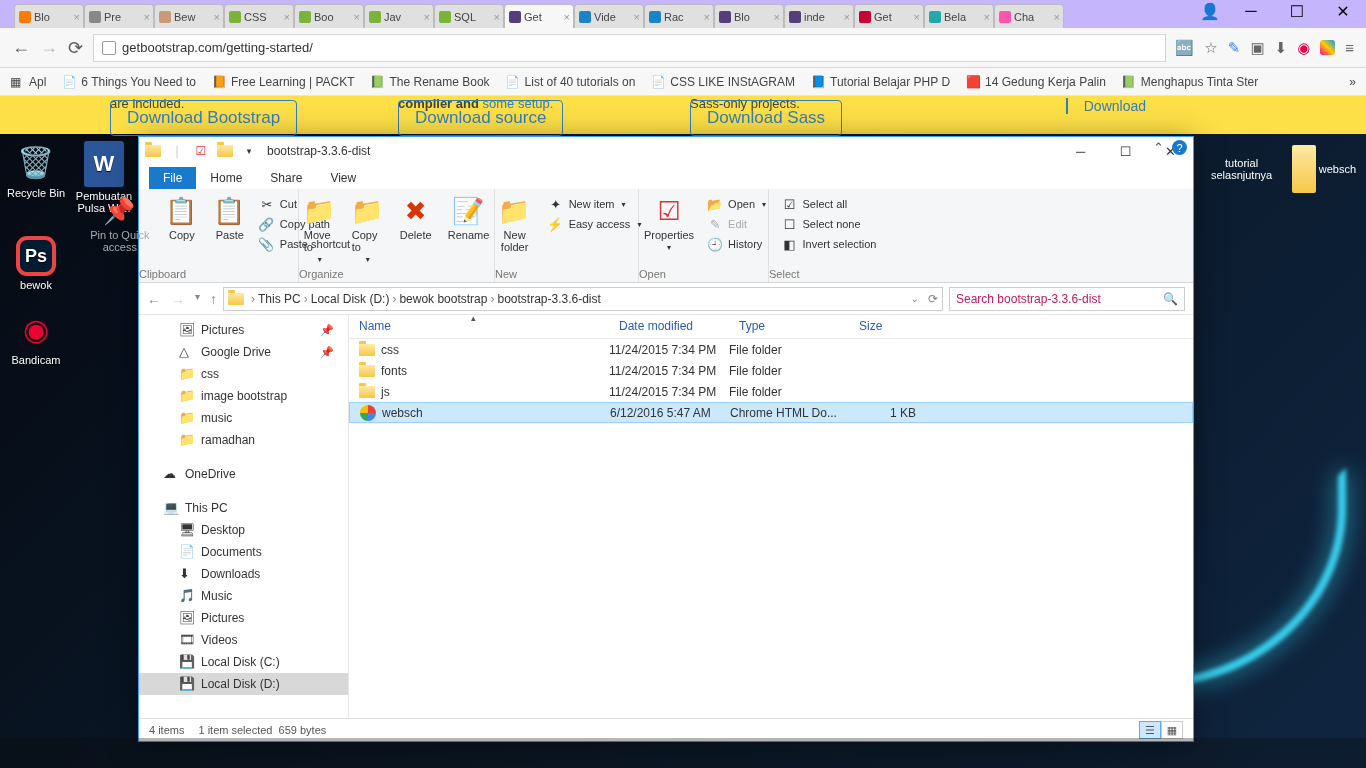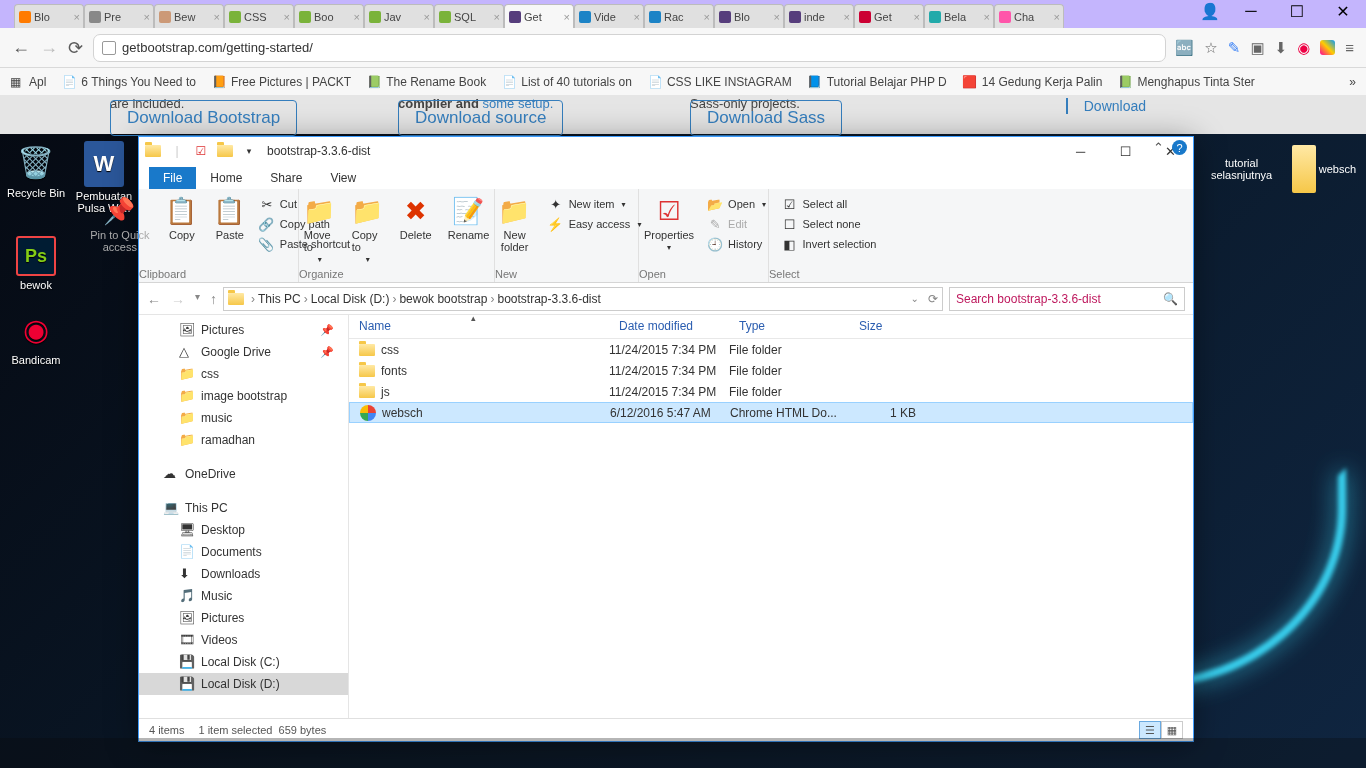--- a/index.html
+++ b/index.html
@@ -20,27 +20,27 @@
 
 .chrome{position:absolute;left:0;top:0;right:0;height:134px;background:#fff;}
 .tabbar{height:28px;background:#c4b5fd;display:flex;align-items:flex-end;padding-left:14px;gap:0;overflow:hidden;}
 .tab{height:24px;min-width:70px;max-width:78px;background:#e0e0e0;border-radius:4px 4px 0 0;display:flex;align-items:center;padding:0 4px;font-size:11px;color:#444;border:1px solid #bcbcbc;border-bottom:none;gap:3px;white-space:nowrap;overflow:hidden;position:relative;}
 .tab.act{background:#f7f7f7;}
 .tab .x{position:absolute;right:3px;color:#999;font-size:11px;}
 .tab .fav{width:12px;height:12px;flex:none;}
 .winctl{margin-left:auto;display:flex;gap:0;}
 .addrbar{height:40px;display:flex;align-items:center;padding:0 12px;gap:10px;background:#f7f7f7;border-bottom:1px solid #d9d9d9;}
 .navbtn{font-size:18px;color:#5a5a5a;}
-.omnibox{flex:1;height:28px;border:1px solid #d3d3d3;border-radius:7px;padding:0 8px;display:flex;align-items:center;font-size:13px;color:#333;background:#fff;}
+.omnibox{flex:1;height:28px;border:1px solid #d3d3d3;border-radius:0;padding:0 8px;display:flex;align-items:center;font-size:13px;color:#333;background:#fff;}
 .omnibox .lock{width:14px;height:14px;border:1px solid #999;border-radius:2px;margin-right:6px;}
 .aicons{display:flex;gap:10px;color:#666;font-size:15px;align-items:center;}
 .bmbar{height:28px;background:#f7f7f7;display:flex;align-items:center;padding:0 10px;gap:16px;font-size:12px;color:#444;overflow:hidden;border-bottom:1px solid #e5e5e5;}
 .bm{display:flex;align-items:center;gap:5px;white-space:nowrap;}
 .bm .fav{width:14px;height:14px;}
-.page{height:38px;background:#e5e5e5;display:flex;padding:0 110px;font-size:13px;color:#444;gap:180px;align-items:flex-start;position:relative;}
+.page{height:38px;background:#fde047;display:flex;padding:0 110px;font-size:13px;color:#444;gap:180px;align-items:flex-start;position:relative;}
 .page .dl{position:absolute;left:110px;bottom:-2px;border:1px solid #357ebd;color:#357ebd;padding:7px 16px;border-radius:4px;font-size:17px;}
 .page .dl2{position:absolute;left:398px;bottom:-2px;border:1px solid #357ebd;color:#357ebd;padding:7px 16px;border-radius:4px;font-size:17px;}
 .page .dl3{position:absolute;left:690px;bottom:-2px;border:1px solid #357ebd;color:#357ebd;padding:7px 16px;border-radius:4px;font-size:17px;}
 .page .side{position:absolute;right:220px;top:2px;color:#357ebd;font-size:14px;border-left:2px solid #357ebd;padding-left:16px;}
 
 
 .explorer{position:absolute;left:138px;top:136px;width:1056px;height:606px;background:#fff;border:1px solid #409eff;display:flex;flex-direction:column;box-shadow:0 4px 30px rgba(0,0,0,.4);}
 .titlebar{height:28px;background:#fff;display:flex;align-items:center;padding-left:6px;font-size:12px;color:#333;}
 .titlebar .qat{display:flex;gap:8px;align-items:center;margin-right:10px;}
 .titlebar .qat div{width:16px;height:16px;display:flex;align-items:center;justify-content:center;}
@@ -112,21 +112,21 @@
 <div class="dicons">
   <div class="dicon">
       <div class="ic">🗑️</div>
       <span>Recycle Bin</span>
     </div>
   <div class="dicon" style="margin-left:68px;margin-top:-74px;">
       <div class="ic" style="background:#2b579a;color:#fff;font-weight:bold;border-radius:3px;width:40px;height:46px;font-size:22px;">W</div>
       <span>Pembuatan Pulsa We..</span>
     </div>
   <div class="dicon" style="margin-top:6px;">
-      <div class="ic" style="background:#001c33;color:#84cc16;font-weight:bold;border-radius:3px;width:40px;height:40px;font-size:18px;border:2px solid #ef4444;">Ps</div>
+      <div class="ic" style="background:#001c33;color:#ffffff;font-weight:bold;border-radius:11px;width:40px;height:40px;font-size:18px;border:4px solid #ef4444;">Ps</div>
       <span>bewok</span>
     </div>
   <div class="dicon">
       <div class="ic" style="color:#e03;">◉</div>
       <span>Bandicam</span>
     </div>
 </div>
 
 <div class="dicons-right">
   <div class="dicon2">
@@ -241,21 +241,21 @@
     <div class="bm">
         <span class="fav">▦</span>
         <span>Apl</span>
       </div>
       <div class="bm">
         <span class="fav">📄</span>
         <span>6 Things You Need to</span>
       </div>
       <div class="bm">
         <span class="fav">📙</span>
-        <span>Free Pictures | PACKT</span>
+        <span>Free Learning | PACKT</span>
       </div>
       <div class="bm">
         <span class="fav">📗</span>
         <span>The Rename Book</span>
       </div>
       <div class="bm">
         <span class="fav">📄</span>
         <span>List of 40 tutorials on</span>
       </div>
       <div class="bm">

